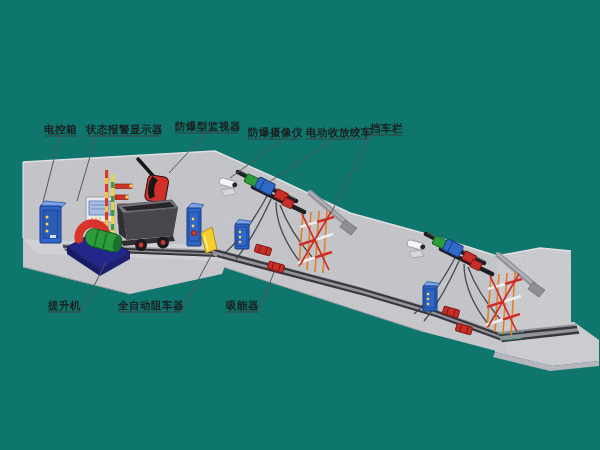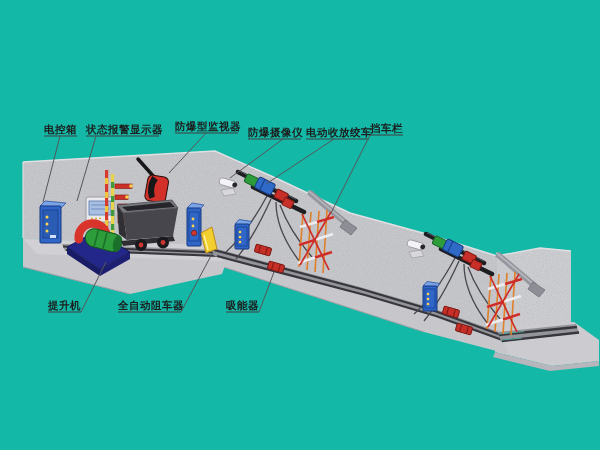--- a/index.html
+++ b/index.html
@@ -1,16 +1,16 @@
 <!DOCTYPE html>
 <html><head>
 <meta charset="utf-8">
 <style>
   html,body{margin:0;padding:0;background:#ffffff;}
-  .canvas{position:relative;width:600px;height:450px;background:#14b8a6;overflow:hidden;
+  .canvas{position:relative;width:600px;height:450px;background:#0f766e;overflow:hidden;
           font-family:"Liberation Sans",sans-serif;}
   svg{display:block;}
   text.callout{font-size:10.5px;font-weight:600;fill:#1c1c1c;letter-spacing:0.5px;
                font-family:"Liberation Sans",sans-serif;}
   .leader{stroke:#55555a;stroke-width:1;fill:none;}
   .under{stroke:#3c3c40;stroke-width:1;}
   .cable{stroke:#46464c;stroke-width:1.3;fill:none;}
   .rope{stroke:#e07f28;stroke-width:1.6;fill:none;}
   .barwhite{stroke:#ededf0;stroke-width:2.8;}
   .barred{stroke:#cc2d26;stroke-width:2.8;}

